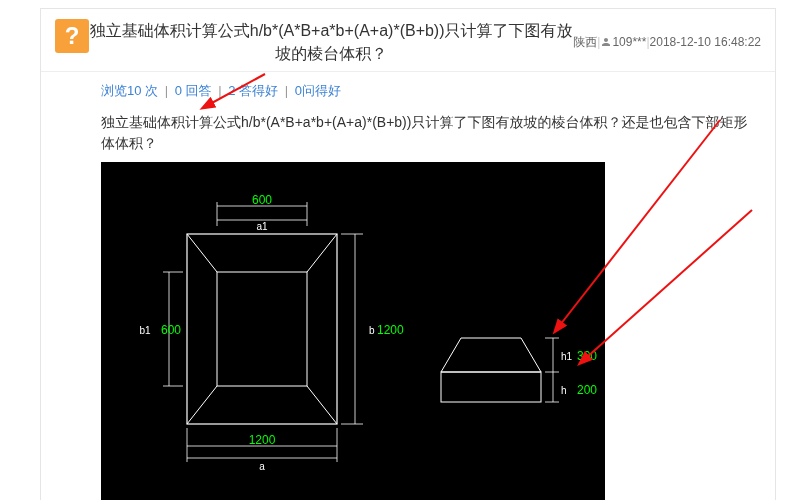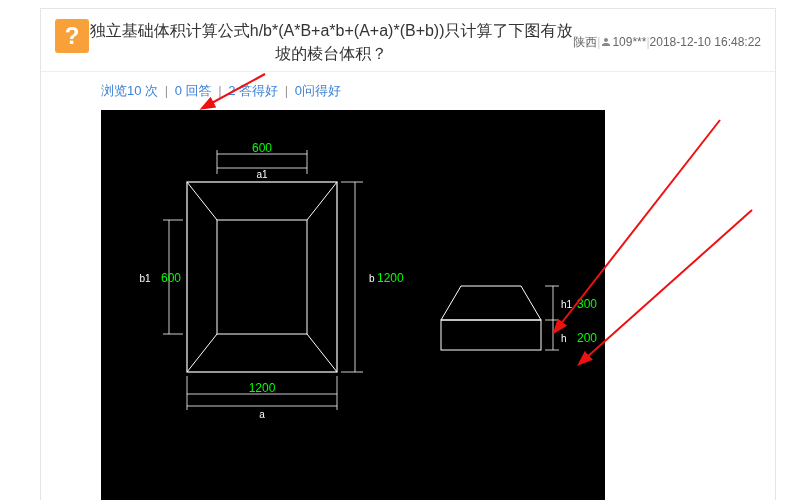--- a/index.html
+++ b/index.html
@@ -107,20 +107,21 @@
   <div class="stats-row">
     <span>浏览10 次</span>
     <span class="sep2">|</span>
     <span>0 回答</span>
     <span class="sep2">|</span>
     <span>2 答得好</span>
     <span class="sep2">|</span>
     <span>0问得好</span>
   </div>
 
+  <div class="body-text">独立基础体积计算公式h/b*(A*B+a*b+(A+a)*(B+b))只计算了下图有放坡的棱台体积？还是也包含下部矩形体体积？</div>
 
   <div class="diagram-wrap">
     <svg width="504" height="328" viewBox="0 0 504 328">
 
       <rect x="86" y="72" width="150" height="190" fill="none" stroke="#fff" stroke-width="1.2"></rect>
 
       <rect x="116" y="110" width="90" height="114" fill="none" stroke="#fff" stroke-width="1"></rect>
 
       <line x1="86" y1="72" x2="116" y2="110" stroke="#fff" stroke-width="1"></line>
       <line x1="236" y1="72" x2="206" y2="110" stroke="#fff" stroke-width="1"></line>

